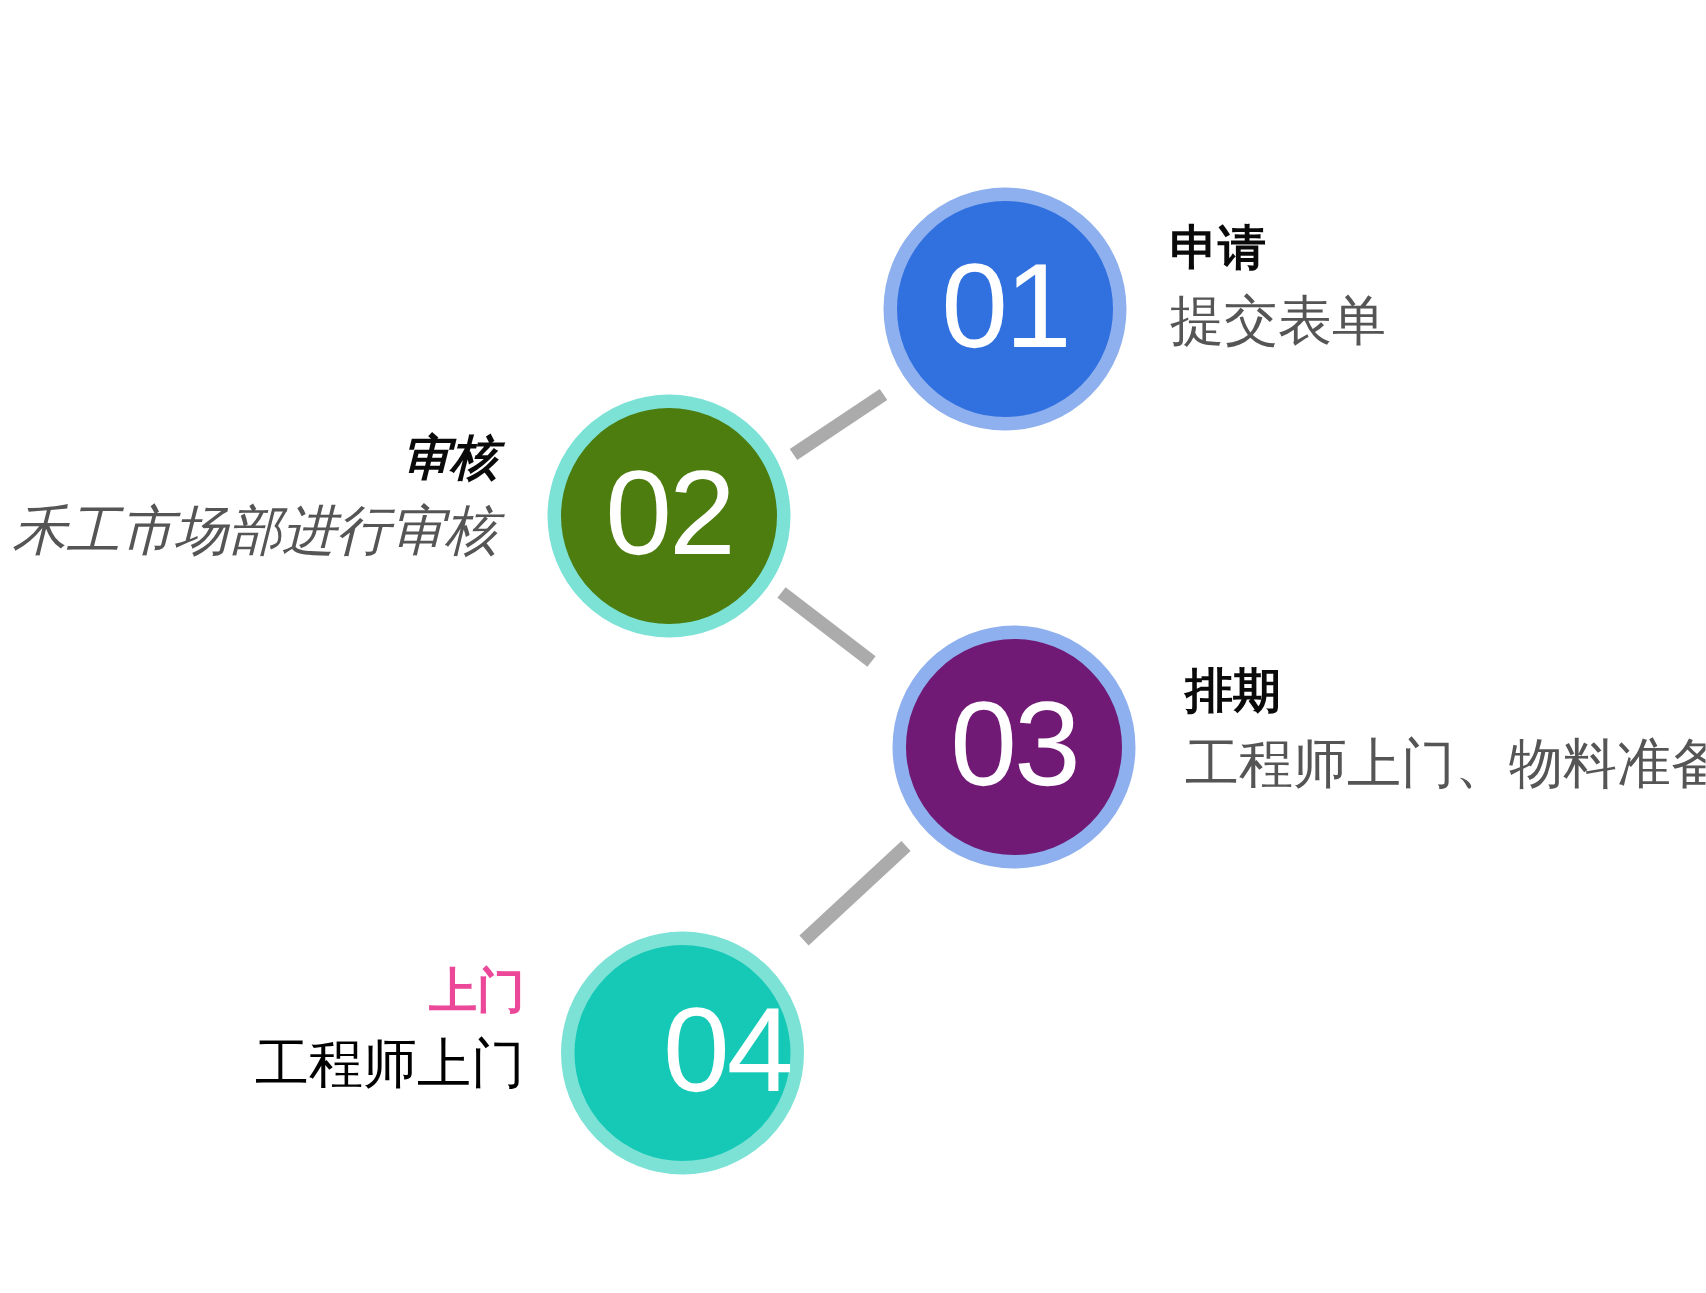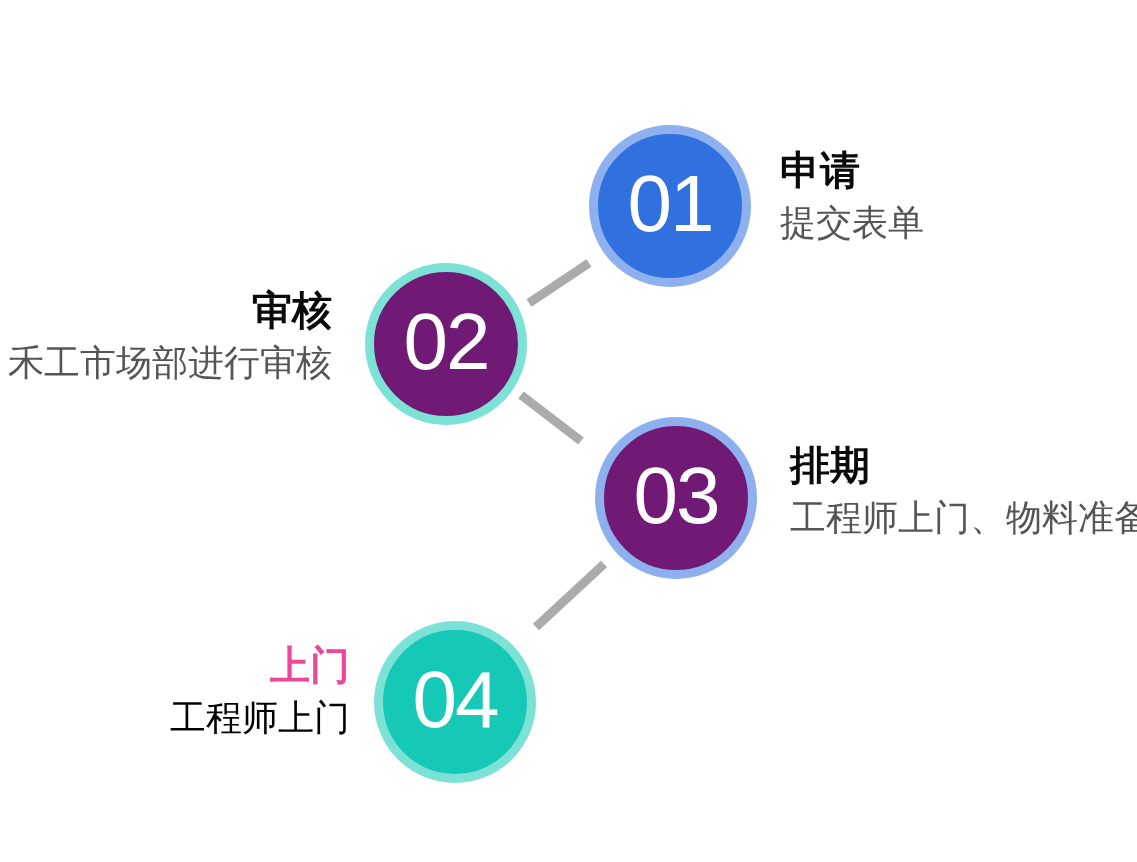--- a/index.html
+++ b/index.html
@@ -43,39 +43,39 @@
     letter-spacing: -2px;
     font-weight: 400;
     transform: translateY(-2px);
   }
   .step-text {
     position: absolute;
   }
   .step-text.align-left  { text-align: left; }
   .step-text.align-right { text-align: right; }
   .step-title {
-    font-size: 40px;
+    font-size: 32px;
     font-weight: 700;
     line-height: 1.15;
     white-space: nowrap;
   }
   .step-sub {
     font-size: 36px;
     font-weight: 400;
     line-height: 1.15;
     margin-top: 9px;
     white-space: nowrap;
   }
   
   .c1 { left: 589px; top: 125px; }
   .c2 { left: 365px; top: 263px; }
   .c3 { left: 595px; top: 417px; }
-  .c4 { left: 374px; top: 621px; }
+  .c4 { left: 374px; top: 621px; justify-content: flex-end; }
   .t1 { left: 780px;  top: 147px; }
-  .t2 { right: 805px; top: 287px; }
+  .t2 { right: 805px; top: 287px; font-style: italic; }
   .t3 { left: 790px;  top: 442px; }
   .t4 { right: 787px; top: 642px; }
 </style>
 </head>
 <body>
 
 <div class="canvas" style="background-color: rgb(255, 255, 255);">
 
   <svg class="connectors" viewBox="0 0 1137 862">
     <line x1="529" y1="303" x2="589" y2="263" stroke-width="9" stroke="#ABABAB"></line>
@@ -84,21 +84,21 @@
   </svg>
 
   <div class="circle c1" style="background-color: rgb(48, 112, 223); border-color: rgb(143, 176, 238);">
     <span class="num" style="color: rgb(255, 255, 255);">01</span>
   </div>
   <div class="step-text align-left t1">
     <div class="step-title" style="color: rgb(10, 10, 10);">申请</div>
     <div class="step-sub" style="color: rgb(85, 85, 85);">提交表单</div>
   </div>
 
-  <div class="circle c2" style="background-color: #701a75; border-color: rgb(124, 226, 214);">
+  <div class="circle c2" style="background-color: #4d7c0f; border-color: rgb(124, 226, 214);">
     <span class="num" style="color: rgb(255, 255, 255);">02</span>
   </div>
   <div class="step-text align-right t2">
     <div class="step-title" style="color: rgb(10, 10, 10);">审核</div>
     <div class="step-sub" style="color: rgb(85, 85, 85);">禾工市场部进行审核</div>
   </div>
 
   <div class="circle c3" style="background-color: #701a75; border-color: rgb(143, 176, 238);">
     <span class="num" style="color: rgb(255, 255, 255);">03</span>
   </div>

